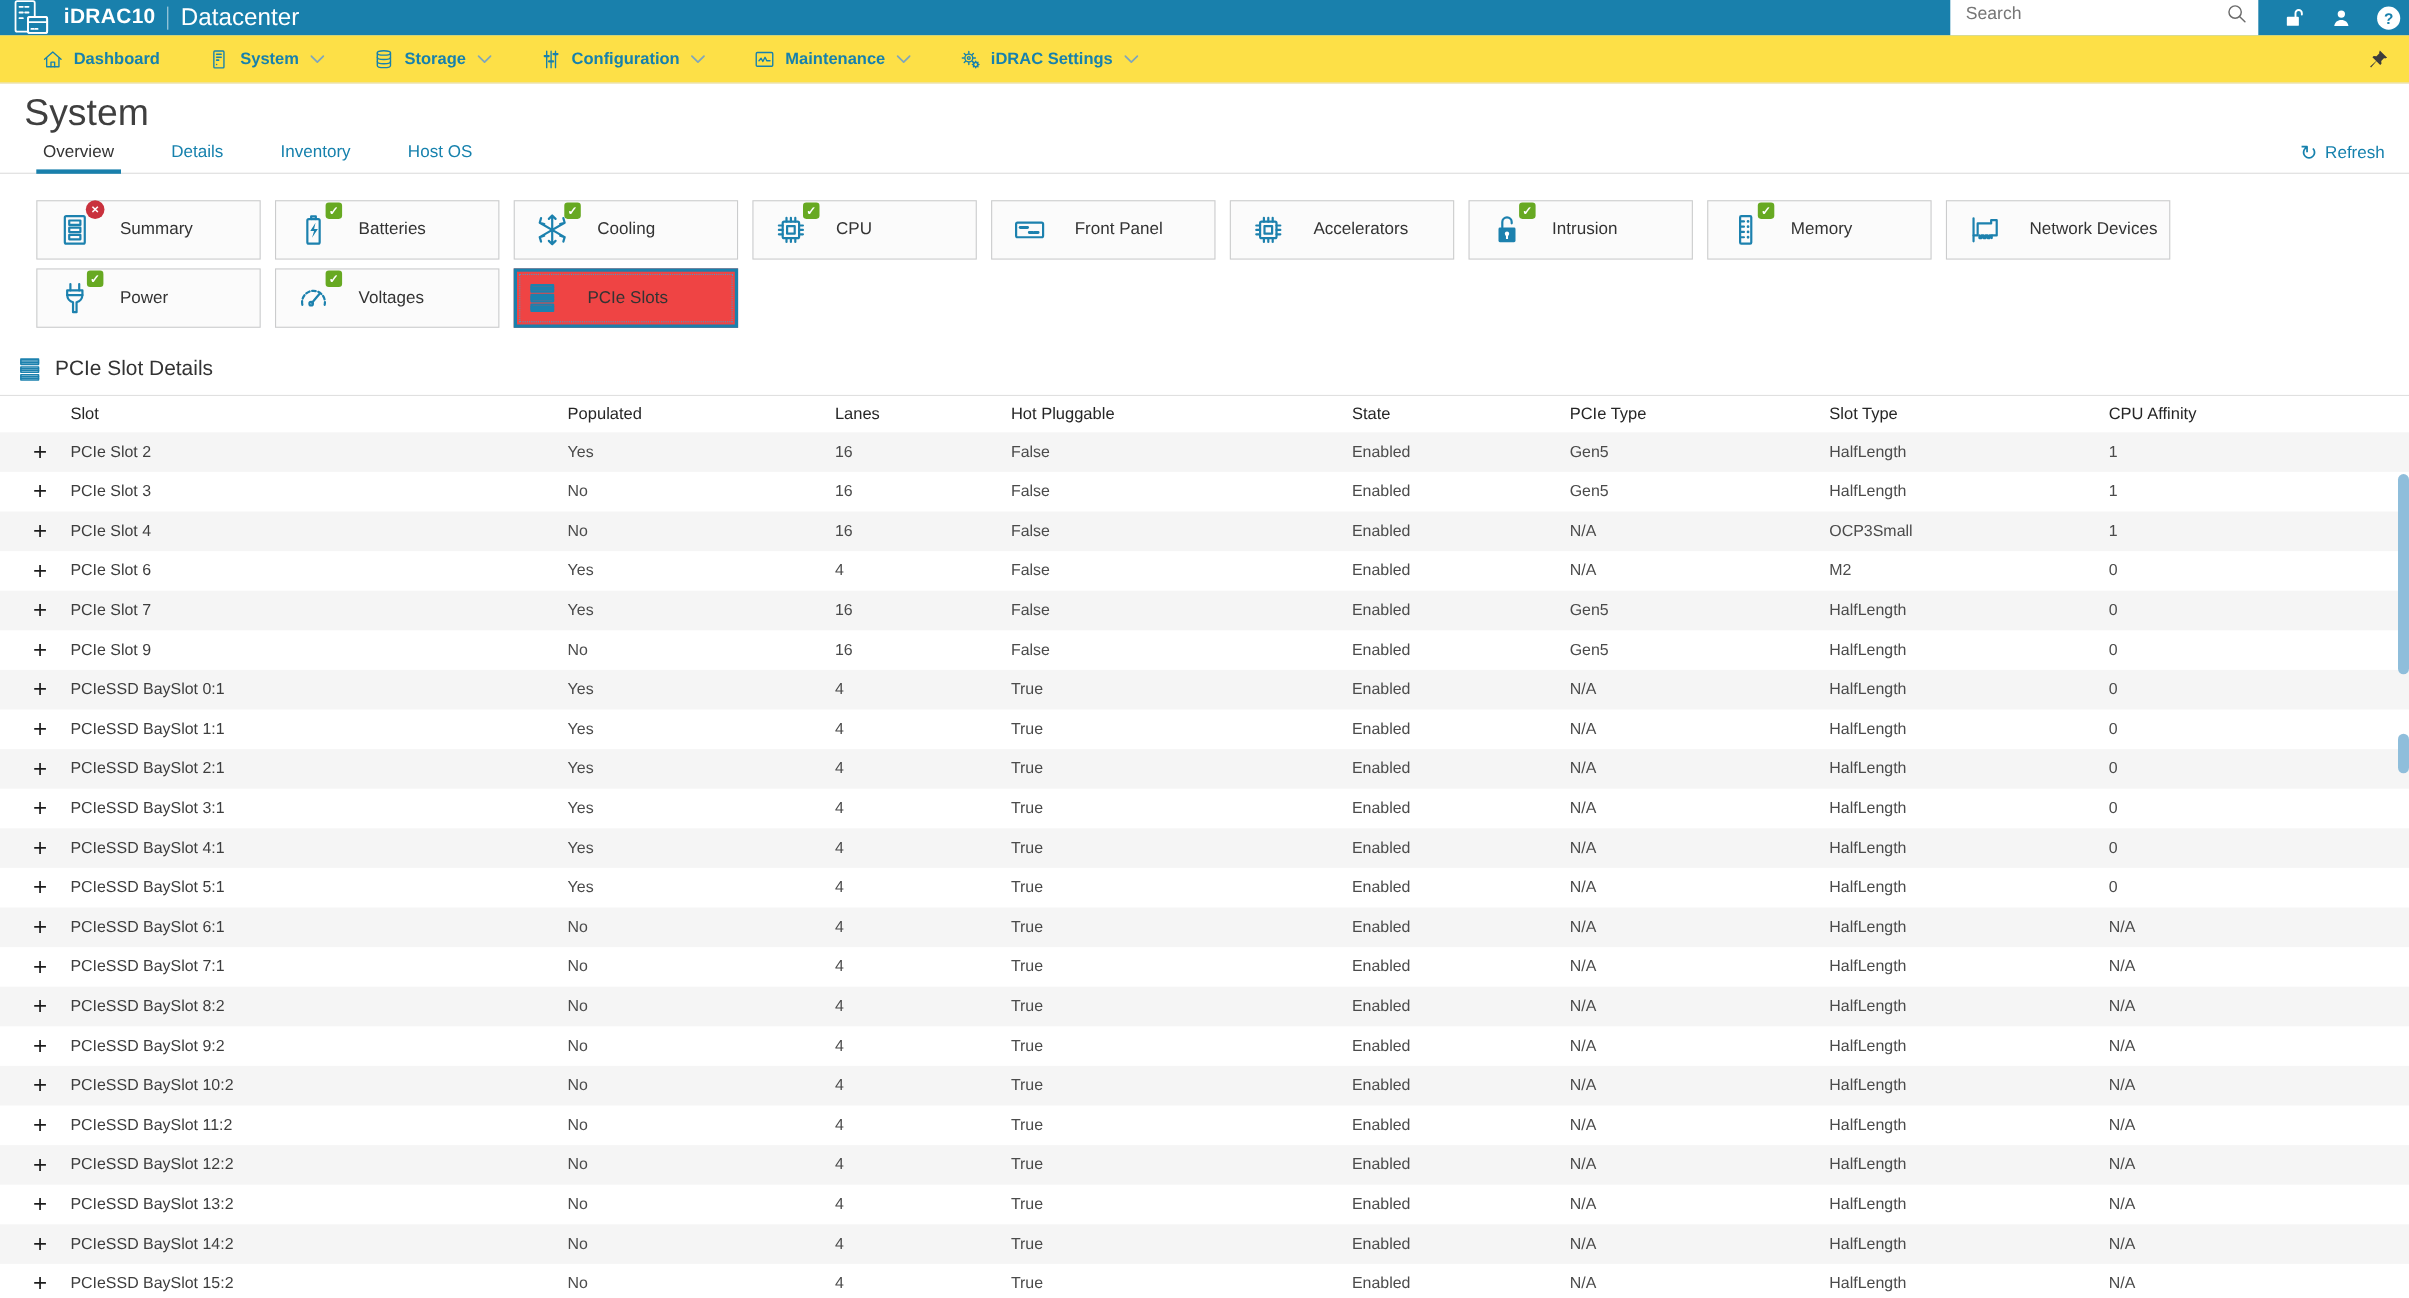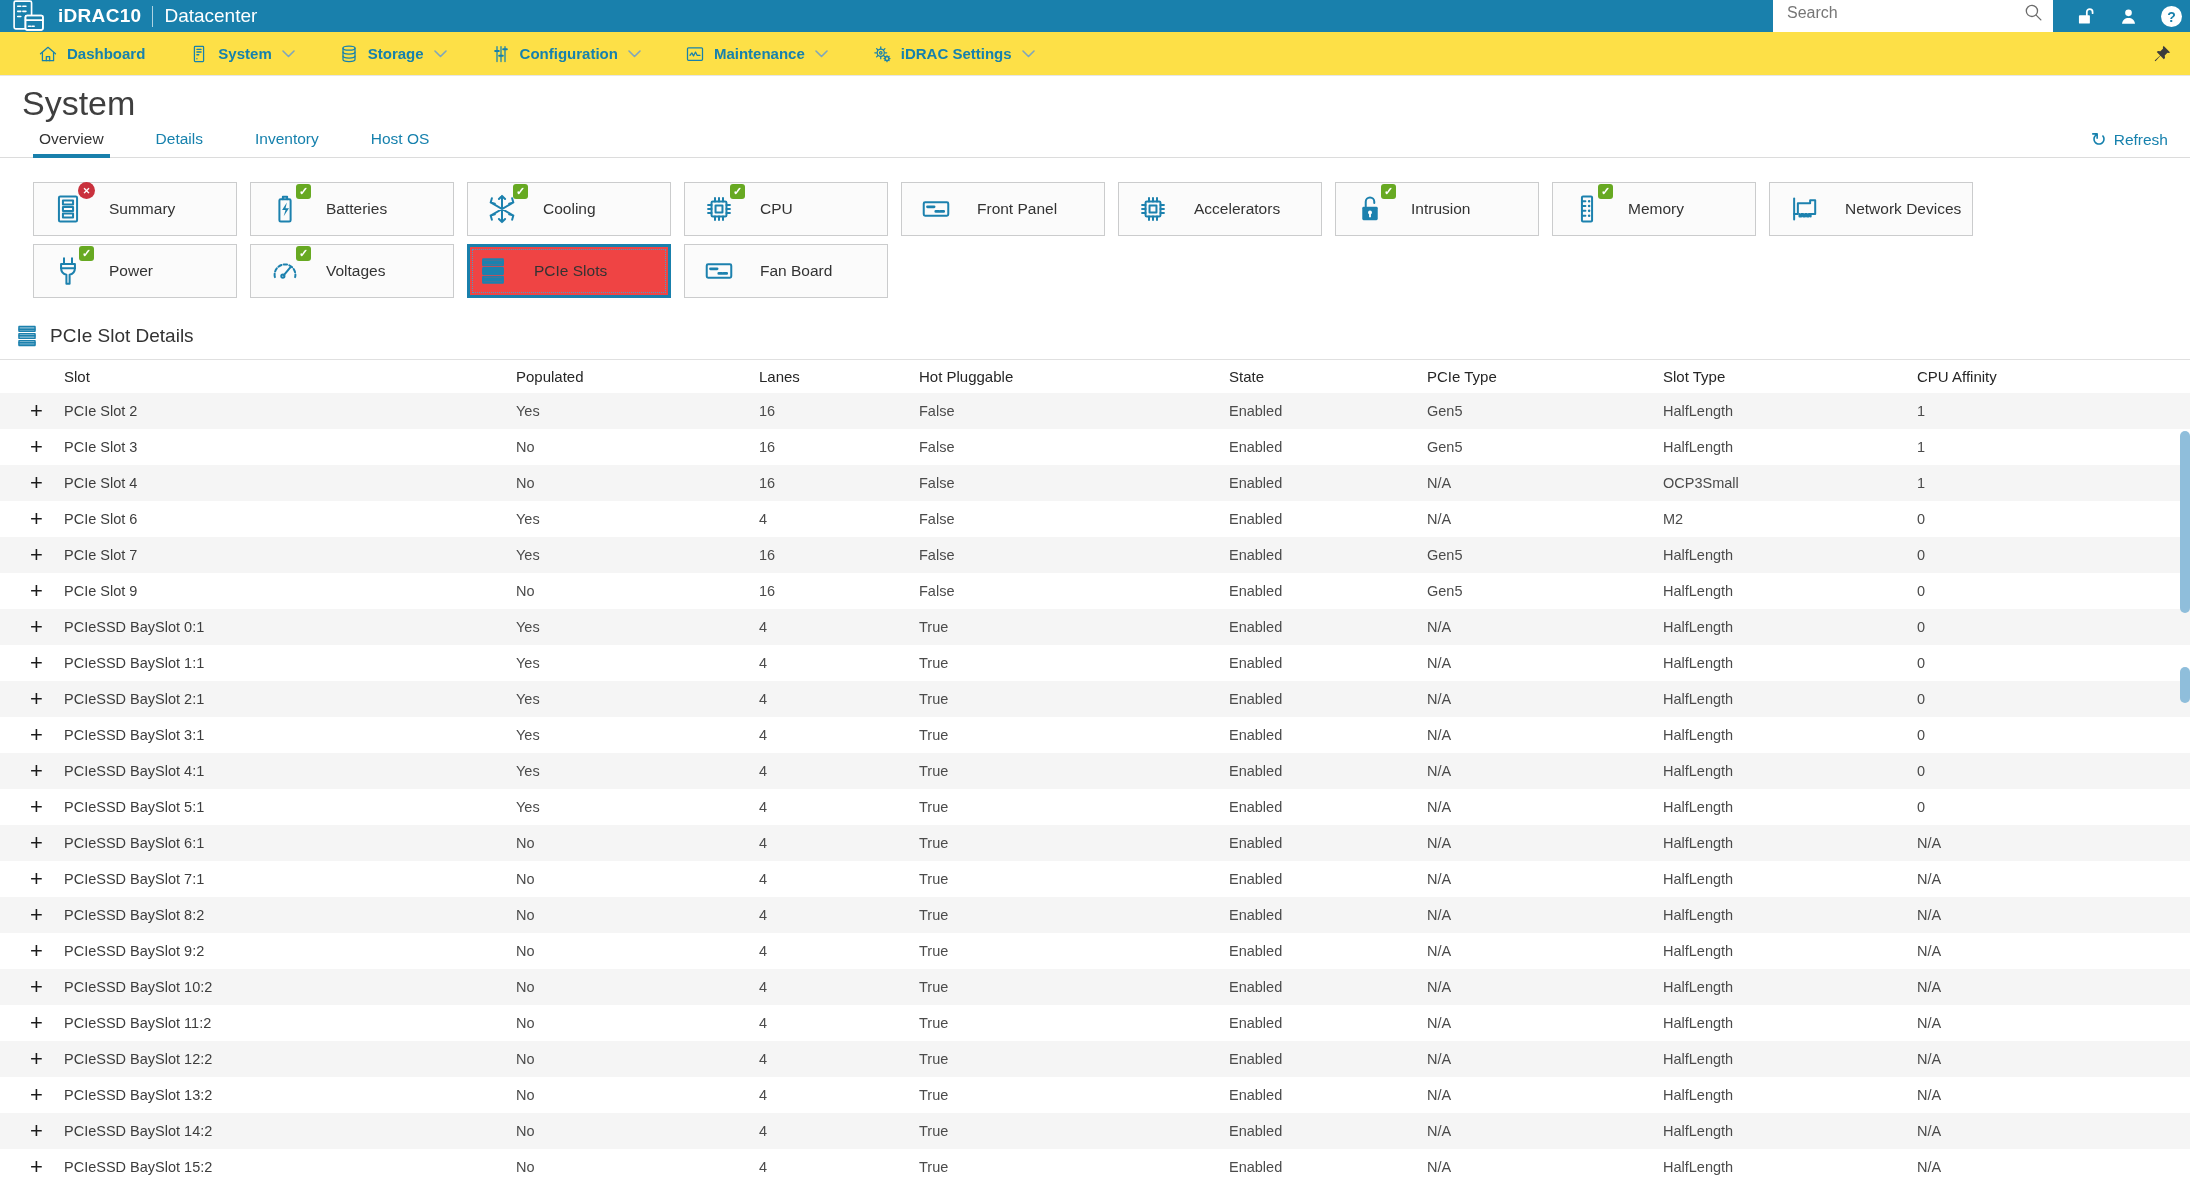--- a/index.html
+++ b/index.html
@@ -13,21 +13,21 @@
   .df  { fill:#3c3c3c; stroke:none; }
   .mask{ fill:#1980AC; }
 
   
   .topbar { height:32px; background:#1980AC; display:flex; align-items:center;
     padding:0 8px 0 10px; position:relative; }
   .brand { display:flex; align-items:center; gap:11px; color:#fff; }
   .logo { color:#fff; } .logo svg { width:37px; height:37px; stroke-width:1.6; }
   .brand-name { font-size:19px; font-weight:700; letter-spacing:.3px; }
   .brand-sep { width:1px; height:21px; background:rgba(255,255,255,.65); }
-  .brand-edition { font-size:19px; font-weight:300; }
+  .brand-edition { font-size:22px; font-weight:300; }
   .top-right { margin-left:auto; display:flex; align-items:flex-start; height:44px; }
   .searchbox { position:relative; width:280px; height:38px; background:#f0abfc; }
   .searchbox input { width:100%; height:100%; border:none; outline:none;
     padding:0 42px 0 14px; font-size:16px; color:#333; font-family:inherit; }
   .searchbox input::placeholder { color:#767676; }
   .search-ic { position:absolute; right:9px; top:8px; color:#6b6b6b; cursor:pointer; }
   .search-ic svg { width:21px; height:21px; }
   .hicon { color:#fff; margin-left:22px; margin-top:12px; cursor:pointer; }
   .hicon svg { width:21px; height:21px; }
   .help-circle { width:21px; height:21px; background:#fff; border-radius:50%;
@@ -455,33 +455,20 @@
               <path d="M4.6 11.3h14.8M4.6 12.8h14.8"></path>
               <rect x="4.6" y="16.4" width="14.8" height="4.4"></rect>
               <path d="M4.6 17.9h14.8M4.6 19.4h14.8"></path>
             </svg>
           </span>
 
     </span>
     <span class="tile-label">PCIe Slots</span>
   </div>
 
-  <div class="tile v-none">
-    <span class="tile-ic-wrap">
-      <span class="tile-ic">
-            <svg viewBox="0 0 24 24">
-              <rect x="2.8" y="7" width="18.4" height="10" rx="1"></rect>
-              <path d="M5.6 10.4h5" stroke-width="2"></path>
-              <path d="M11.8 13.8h2.4M15.4 13.8h2.4" stroke-width="2"></path>
-            </svg>
-          </span>
-
-    </span>
-    <span class="tile-label">Fan Board</span>
-  </div>
 </div>
 
   <section class="detail">
     <div class="section-head">
       <span class="sec-ic">
           <svg viewBox="0 0 24 24" stroke-width="1.3">
             <rect x="4.6" y="3.2" width="14.8" height="4.4"></rect>
             <path d="M4.6 4.7h14.8M4.6 6.2h14.8"></path>
             <rect x="4.6" y="9.8" width="14.8" height="4.4"></rect>
             <path d="M4.6 11.3h14.8M4.6 12.8h14.8"></path>

